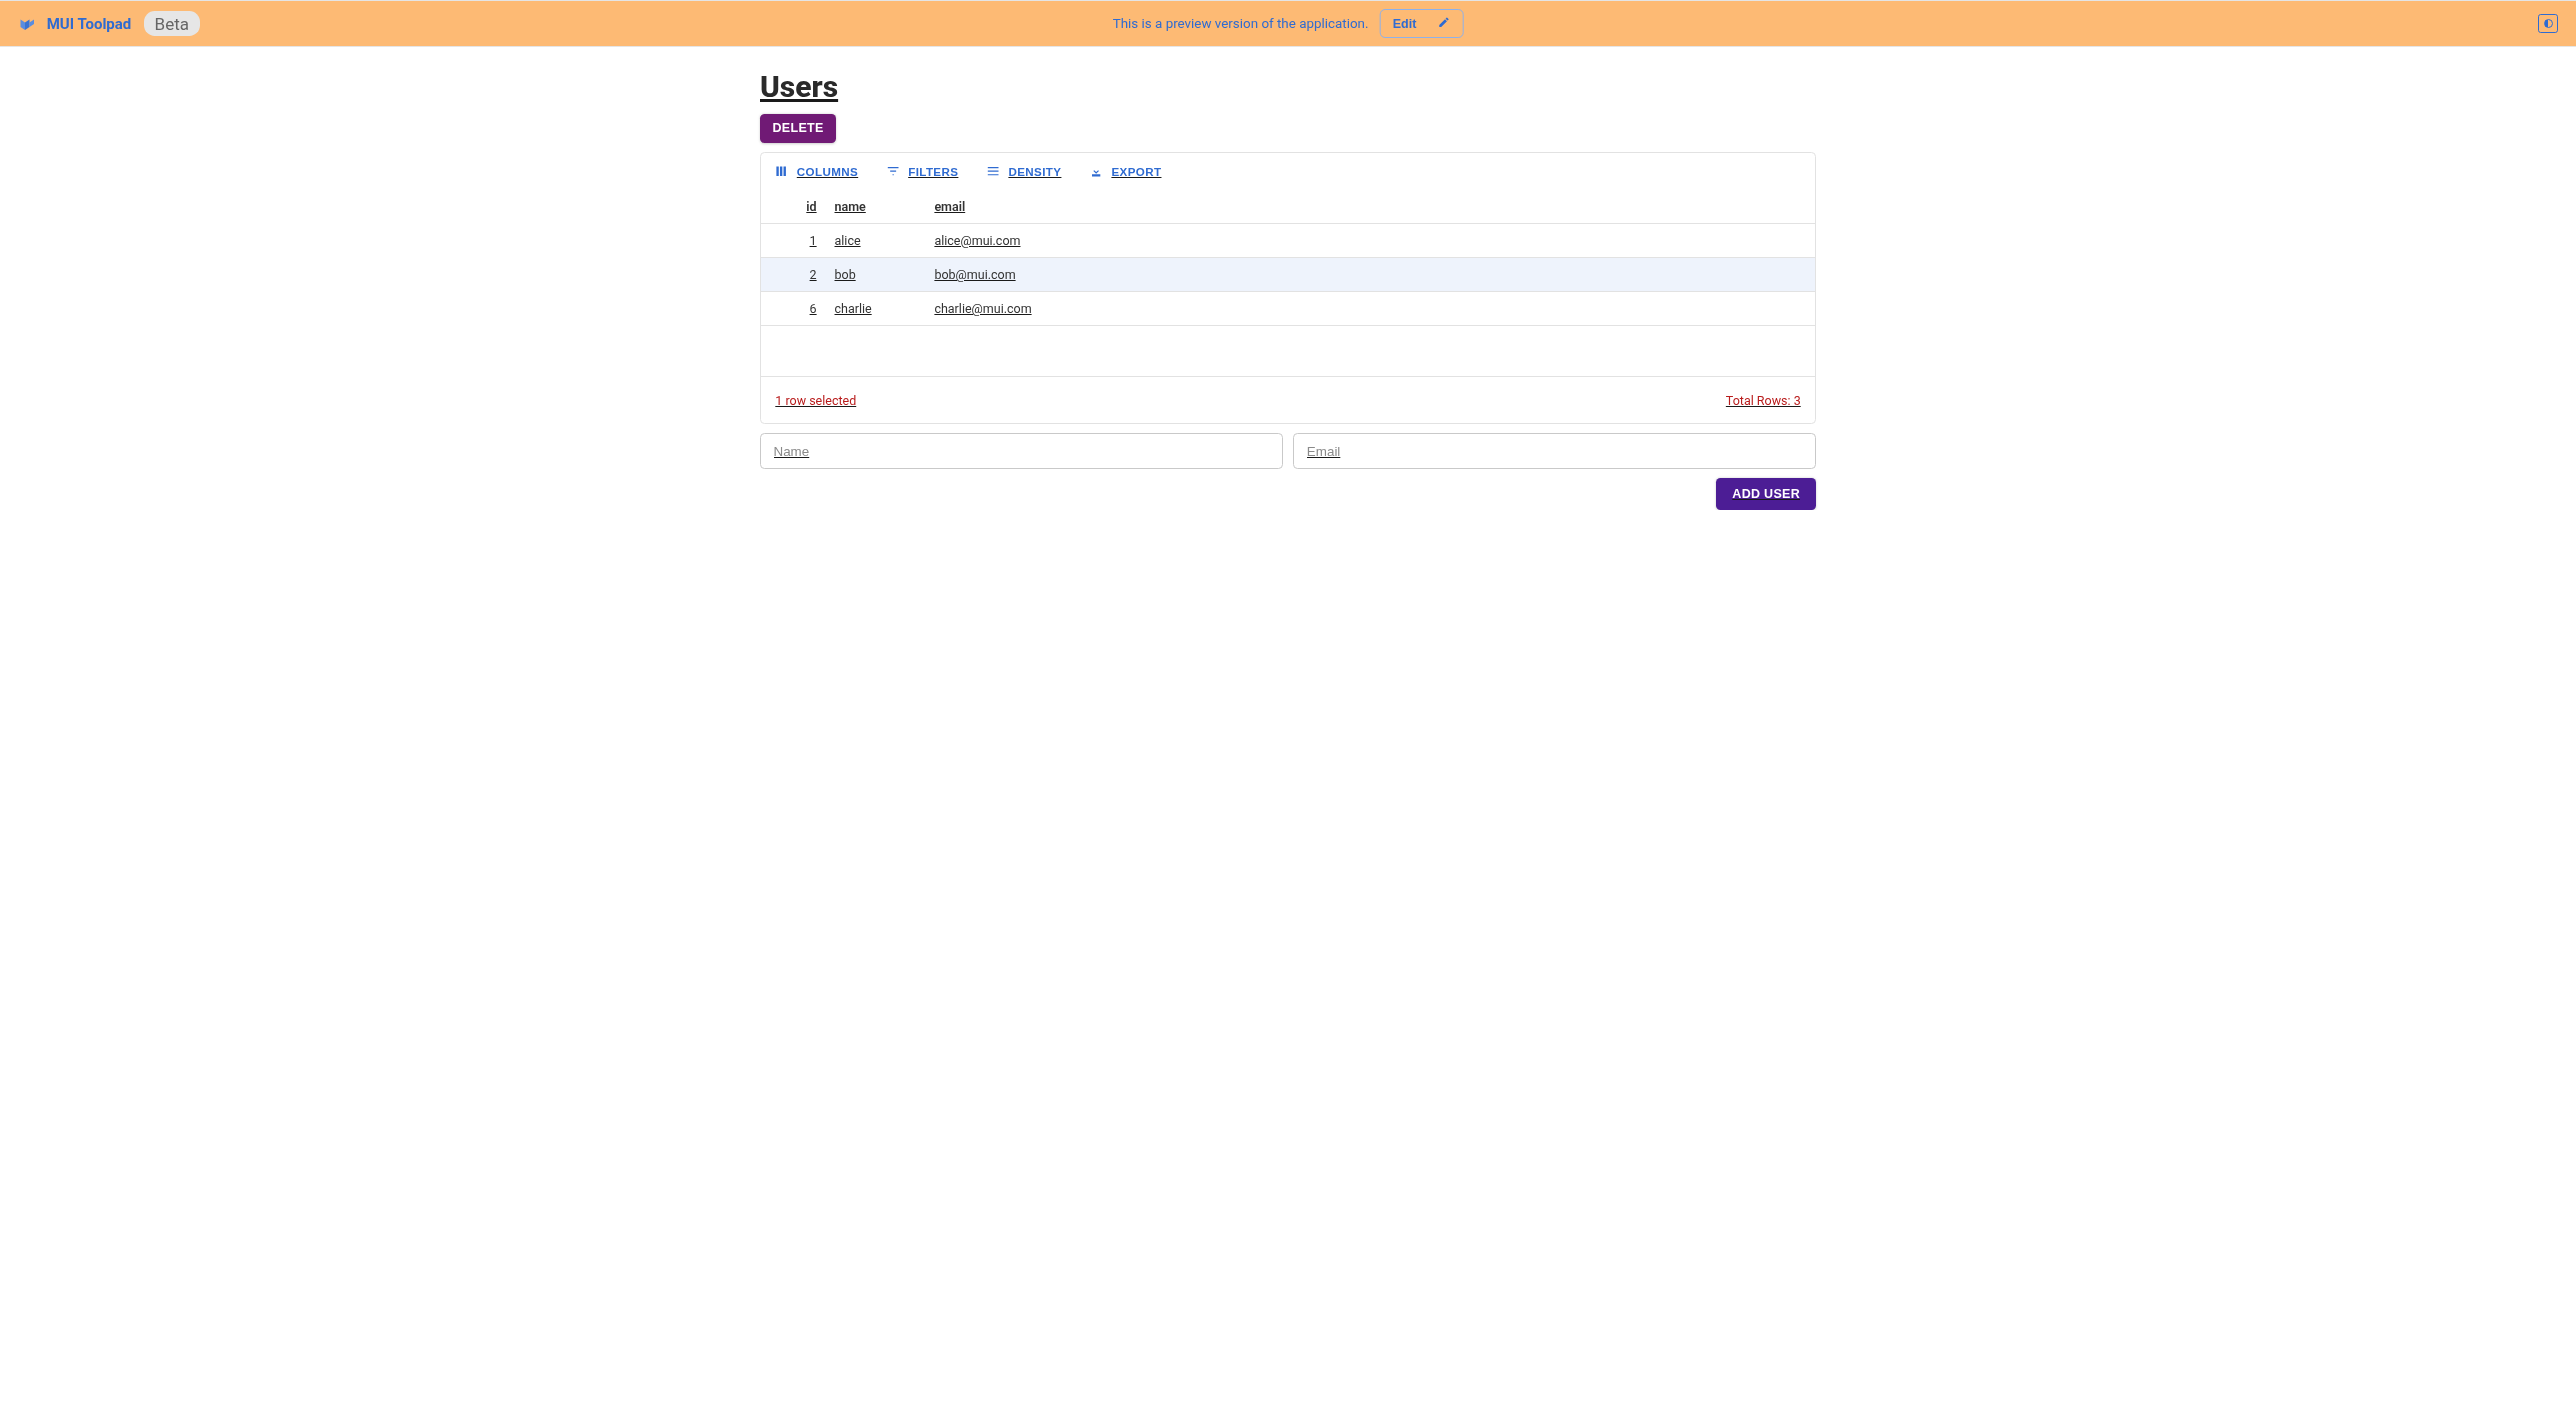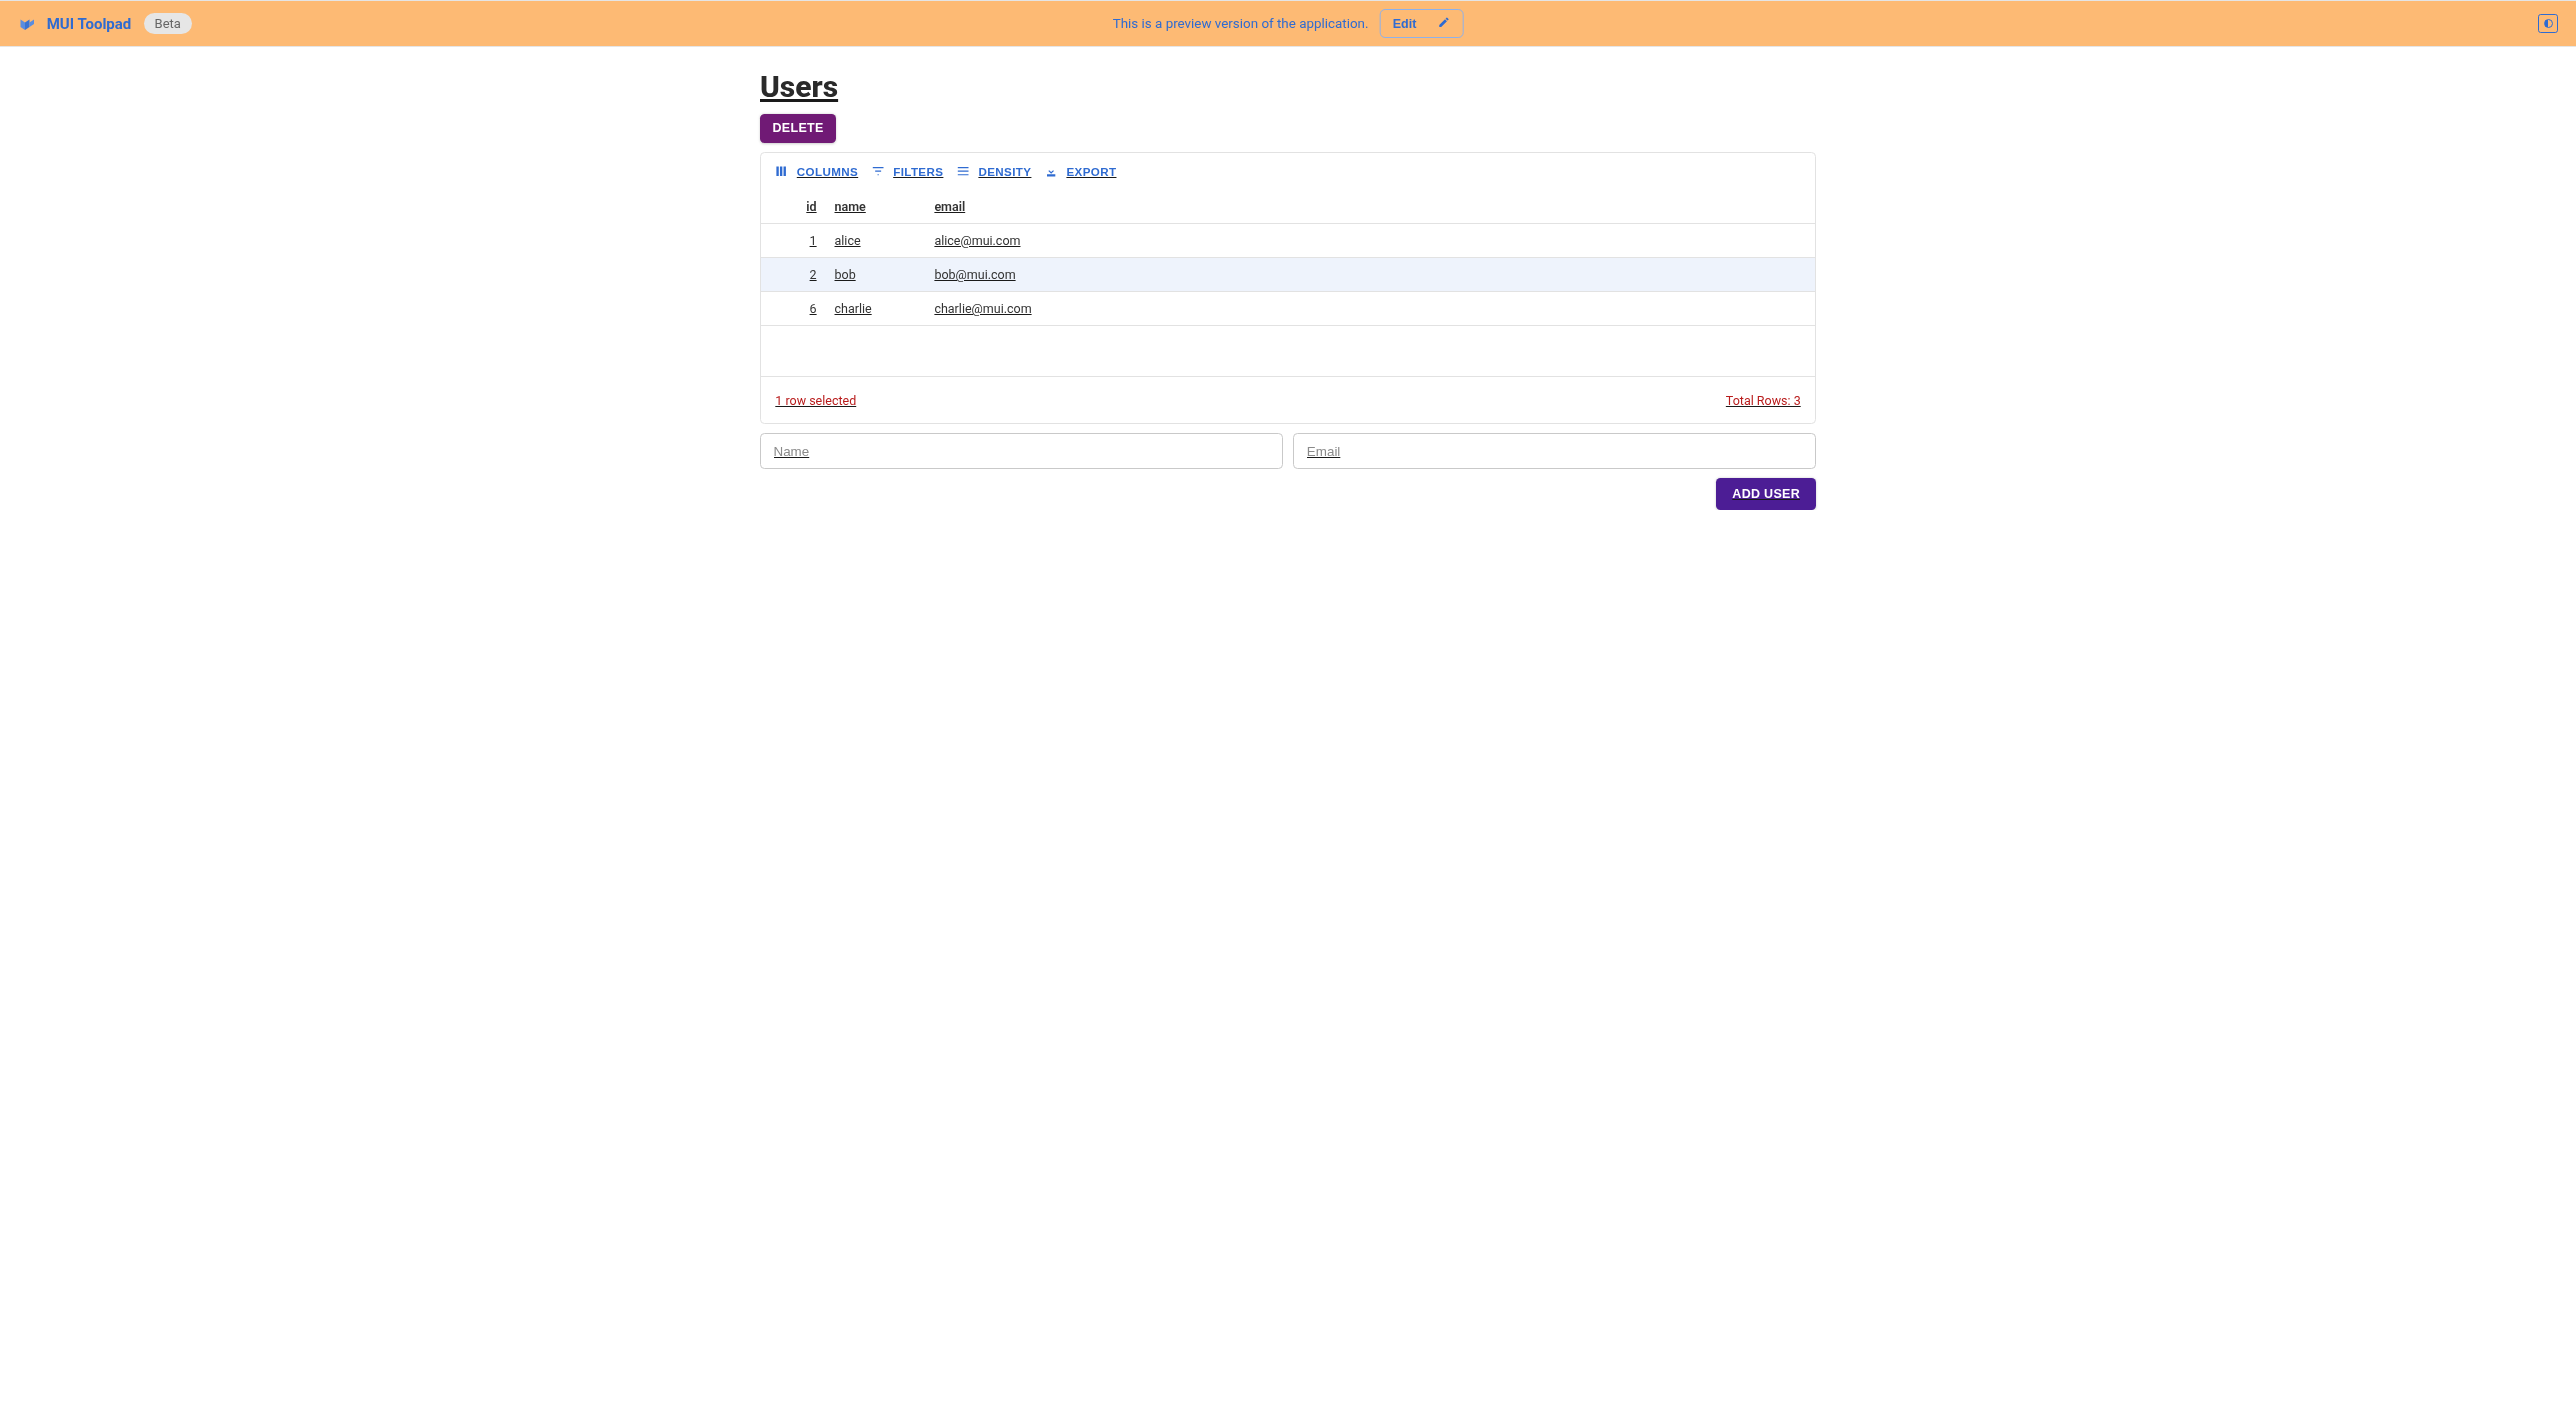--- a/index.html
+++ b/index.html
@@ -35,21 +35,21 @@
       justify-content: center;
     }
     .brand-name {
       color: #2f6bd1;
       font-weight: 700;
       font-size: 15px;
     }
     .beta-chip {
       background: #e6e6e6;
       color: #666;
-      font-size: 13px;
+      font-size: 17px;
       padding: 2.7px 10.7px;
       border-radius: 10.7px;
       margin-left: 3.6px;
     }
     .header-center {
       position: absolute;
       left: 50%;
       transform: translateX(-50%);
       display: flex;
       align-items: center;
@@ -121,21 +121,21 @@
       margin-bottom: 9px;
     }
     .grid-container {
       border: 0.9px solid #e2e2e2;
       border-radius: 4.5px;
       overflow: hidden;
     }
     .grid-toolbar {
       display: flex;
       align-items: center;
-      gap: 1px;
+      gap: 16px;
       padding: 7.2px 7.2px;
     }
     .toolbar-btn {
       display: flex;
       align-items: center;
       gap: 7.2px;
       color: #2f6bd1;
       font-weight: 600;
       font-size: 11.6px;
       letter-spacing: 0.4px;

